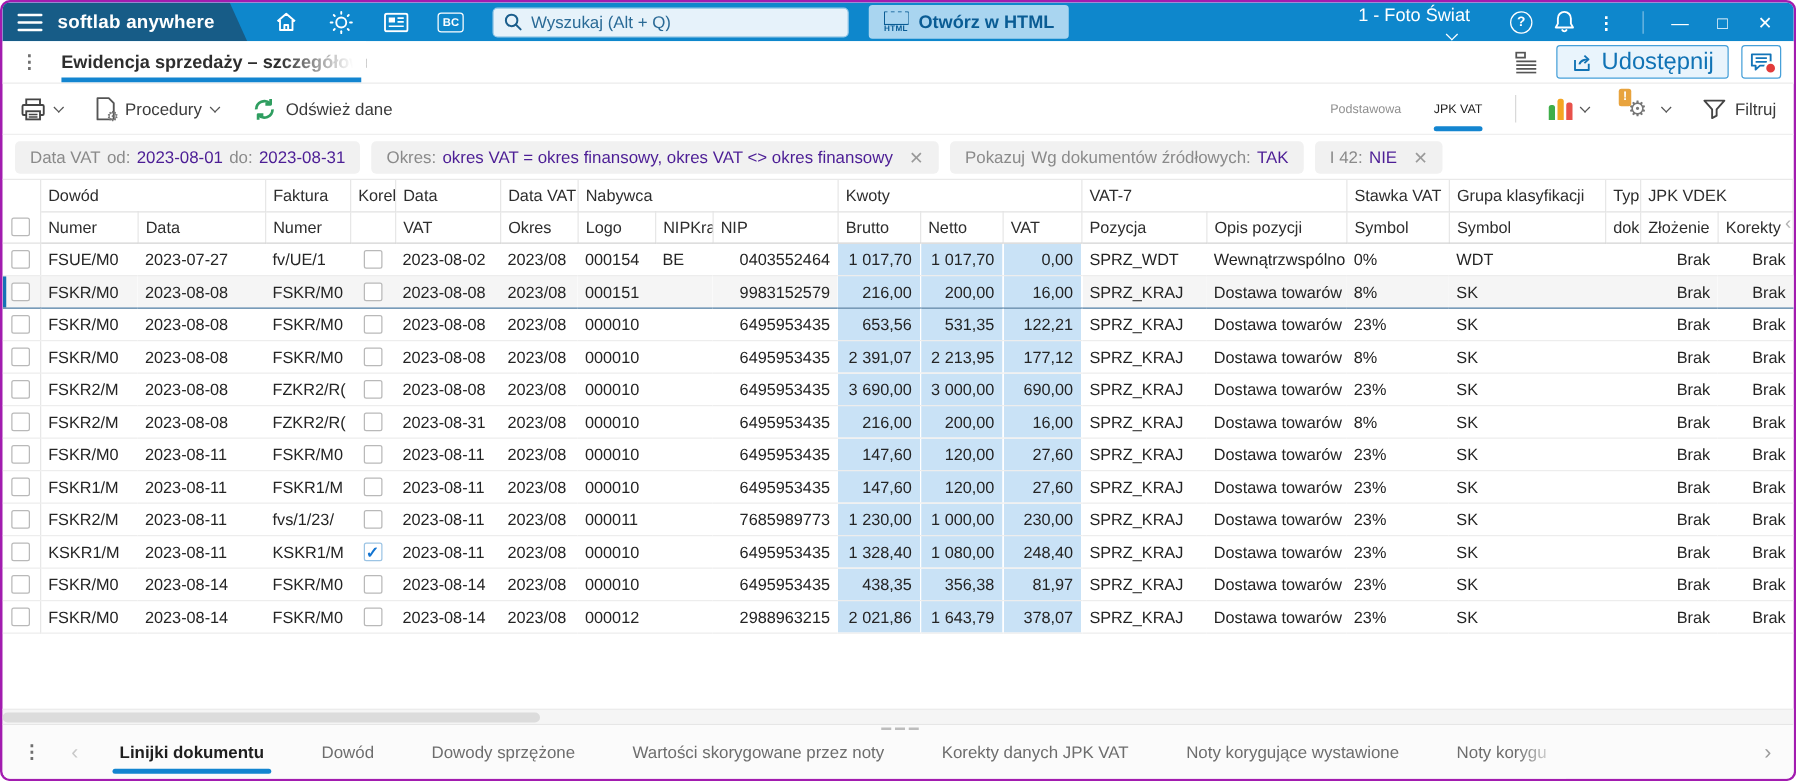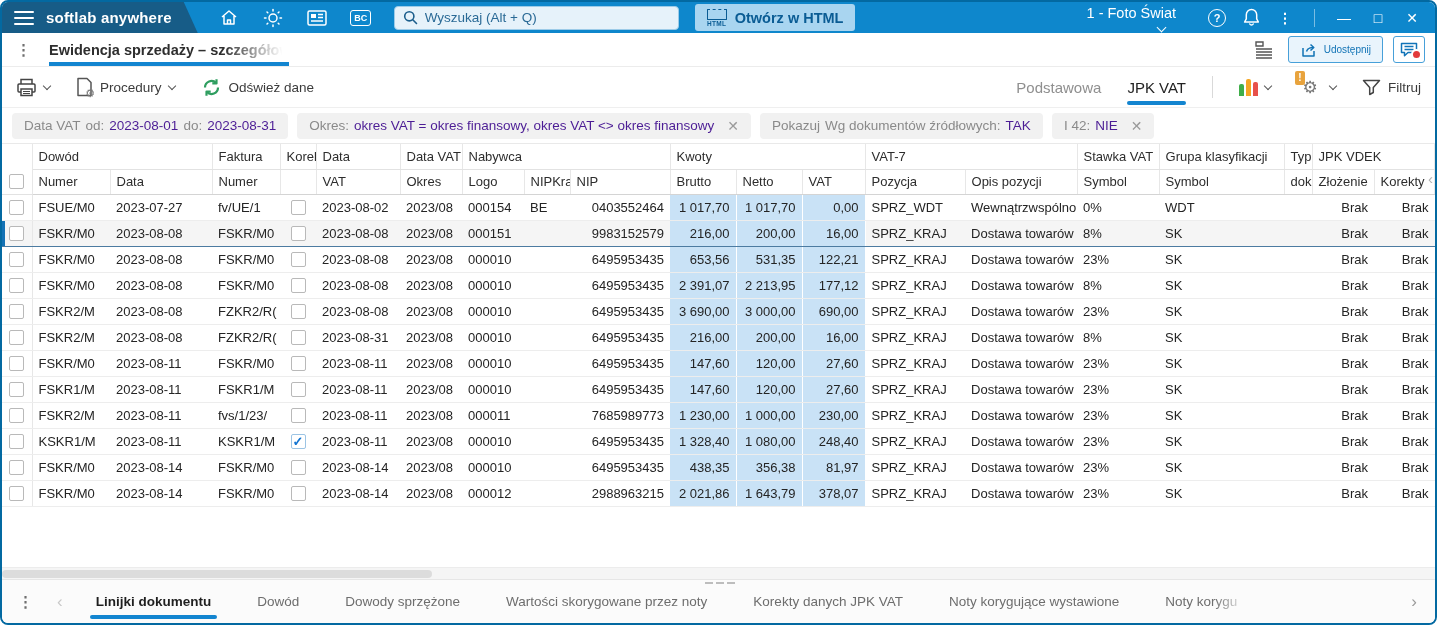--- a/index.html
+++ b/index.html
@@ -1,17 +1,17 @@
 <!DOCTYPE html>
 <html><head>
 <meta charset="utf-8">
 <style>
   * { margin:0; padding:0; box-sizing:border-box; }
   html,body { width:1437px; height:625px; font-family:"Liberation Sans",sans-serif; background:#ffffff; }
-  .window { width:1437px; height:625px; border:2px solid #0369a1; border-radius:8px; overflow:hidden;
+  .window { width:1437px; height:625px; border:2px solid #a21caf; border-radius:8px; overflow:hidden;
             display:flex; flex-direction:column; background:#fff; position:relative; }
 
   
   .titlebar { flex:0 0 31px; background:#0e87cc; display:flex; align-items:center; color:#fff; position:relative; }
   .logo-wrap { height:31px; background:#175c87; display:flex; align-items:center; gap:12px;
                padding:0 26px 0 12px; clip-path:polygon(0 0, calc(100% - 14px) 0, 100% 100%, 0 100%); }
   .hamburger { width:20px; display:flex; flex-direction:column; gap:4px; cursor:pointer; }
   .hamburger span { height:2px; background:#fff; border-radius:1px; }
   .logo-text { font-size:15px; font-weight:700; white-space:nowrap; letter-spacing:.2px; }
   .tb-icon { margin-left:18px; display:flex; align-items:center; justify-content:center; width:26px; height:26px; cursor:pointer; }
@@ -43,33 +43,33 @@
   .tabbar { flex:0 0 34px; background:#fff; border-bottom:1px solid #ececec; display:flex; align-items:center; position:relative; }
   .tabbar .kebab-g { color:#6f6f6f; margin:0 18px 0 14px; font-size:15px; cursor:pointer; }
   .doc-tab { position:relative; height:100%; display:flex; align-items:center; width:244px; overflow:hidden; cursor:pointer; }
   .doc-tab .ttl { font-size:14.5px; font-weight:700; color:#2e2e2e; white-space:nowrap; }
   .doc-tab .fade { position:absolute; right:0; top:0; bottom:4px; width:70px;
                    background:linear-gradient(to right, rgba(255,255,255,0), #fff 85%); }
   .doc-tab .underline { position:absolute; left:0; right:4px; bottom:0; height:4px; background:#1385d0; }
   .tabbar-right { margin-left:auto; display:flex; align-items:center; gap:10px; padding-right:10px; }
   .panel-btn { display:flex; align-items:center; justify-content:center; width:28px; height:26px; cursor:pointer; }
   .share-btn { height:27px; border:1px solid #47a0d9; background:#e9f4fc; border-radius:3px; color:#1173b5;
-               display:flex; align-items:center; gap:7px; padding:0 11px; font-size:10px; cursor:pointer; }
+               display:flex; align-items:center; gap:7px; padding:0 11px; font-size:19px; cursor:pointer; }
   .comment-btn { width:32px; height:27px; border:1px solid #47a0d9; border-radius:3px; background:#fff;
                  display:flex; align-items:center; justify-content:center; position:relative; cursor:pointer; }
   .comment-btn .dot { position:absolute; right:2px; bottom:2px; width:11px; height:11px; background:#e23b3b;
                       border-radius:50%; border:2px solid #fff; }
 
   
   .toolbar { flex:0 0 40px; display:flex; align-items:center; border-bottom:1px solid #efefef; padding:0 14px; }
   .tool { display:flex; align-items:center; gap:7px; color:#3b3b3b; font-size:13.5px; cursor:pointer; }
   .tool .chev { color:#555; width:6px; height:6px; }
   .toolbar .sep-sp { width:26px; }
   .view-switch { margin-left:auto; display:flex; align-items:center; gap:26px; }
-  .view-tab { font-size:15px; color:#8f8f8f; cursor:pointer; position:relative; height:40px; display:flex; align-items:center;text-align:right; }
+  .view-tab { font-size:10px; color:#8f8f8f; cursor:pointer; position:relative; height:40px; display:flex; align-items:center;text-align:right; }
   .view-tab.active { color:#222; font-weight:400; }
   .view-tab.active::after { content:""; position:absolute; left:0; right:0; bottom:2px; height:4px; background:#1385d0; border-radius:2px; }
   .vdiv { width:1px; height:22px; background:#d9d9d9; }
   .bars-ico { display:flex; align-items:flex-end; gap:2px; height:18px; }
   .bars-ico i { width:5px; border-radius:2px 2px 0 0; display:block; }
   .gear-wrap { position:relative; font-size:17px; color:#777; width:26px; text-align:center; }
   .gear-wrap .excl { position:absolute; left:-2px; top:-6px; width:10px; height:14px; background:#e8a33d; color:#fff;
                      font-size:10px; font-weight:700; display:flex; align-items:center; justify-content:center; border-radius:2px; }
 
   

